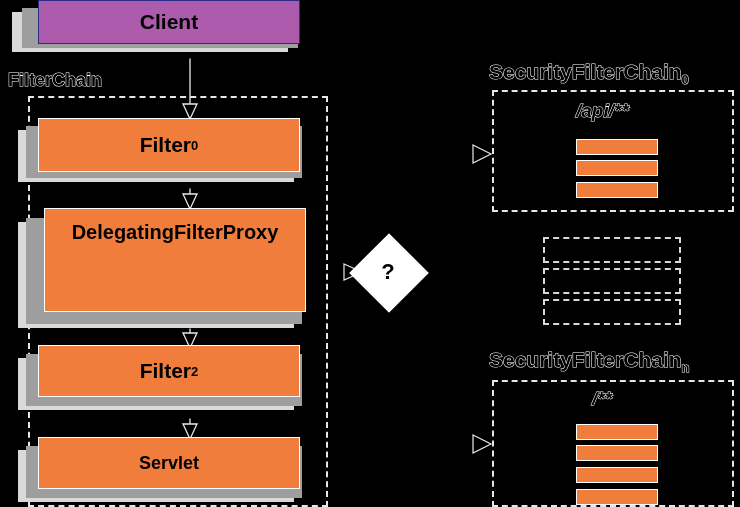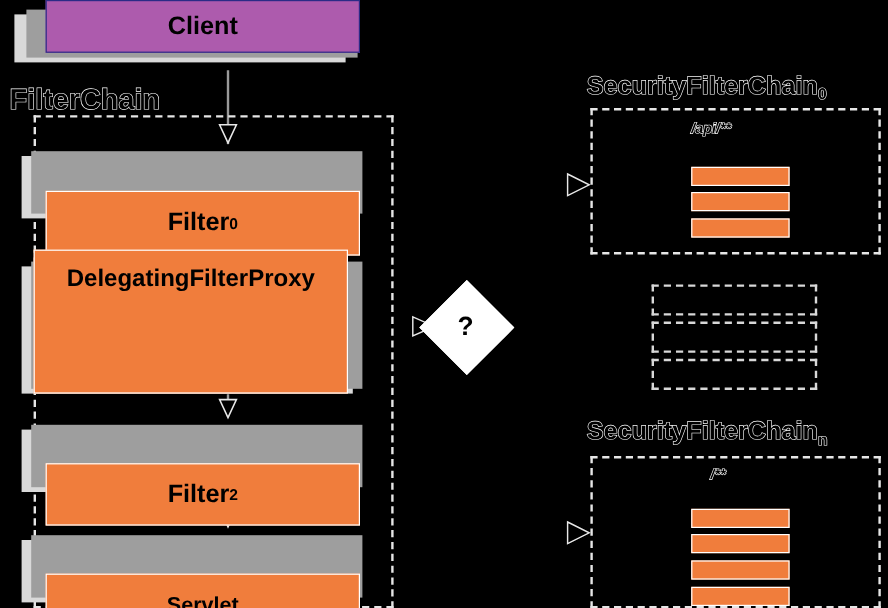--- a/index.html
+++ b/index.html
@@ -10,21 +10,21 @@
   
   .abs{position:absolute;box-sizing:border-box;}
 
   
   .stack-sh1,.stack-sh2{position:absolute;background:#d9d9d9;}
   .stack-sh2{background:#9e9e9e;}
 
   
   .orange{background:#f07d3c;border:1px solid #ffffff;
           display:flex;align-items:center;justify-content:center;
-          color:#000;font-weight:bold;margin-top:41px;}
+          color:#000;font-weight:bold;}
 
   .client{background:#ad5bad;border:1px solid #2b2b86;
           display:flex;align-items:center;justify-content:center;
           color:#000;font-weight:bold;font-size:21px;}
 
   
   .dfp{background:#f07d3c;border:1px solid #ffffff;}
   .dfp-title{height:46px;display:flex;align-items:center;justify-content:center;
              font-weight:bold;font-size:20px;color:#000;}
   .fcp{margin:0 6px 6px 6px;height:44px;
@@ -40,23 +40,23 @@
   .dashed{border:2px dashed #e6e6e6;}
   .dashed-sm{border:2px dashed #d8d8d8;}
 
   
   .outlined{
      color:#000;font-weight:bold;
      -webkit-text-stroke:1px #ffffff;
      paint-order:stroke fill;
      white-space:nowrap;}
 
-  .lbl-filterchain{font-size:24px;}
+  .lbl-filterchain{font-size:18px;}
   .lbl-sfc{font-size:21px;}
-  .lbl-path{font-size:12px;font-style:italic;}
+  .lbl-path{font-size:19px;font-style:italic;}
 
   .sub{font-size:.62em;vertical-align:-.35em;font-weight:bold;}
 
   
   .diamond{width:54px;height:54px;background:#ffffff;border:1px solid #ffffff;
            transform:rotate(45deg);}
   .diamond-q{position:absolute;width:54px;height:54px;
              display:flex;align-items:center;justify-content:center;
              font-size:22px;font-weight:bold;color:#000;}
 
@@ -131,21 +131,21 @@
 
   <div class="abs stack-sh1" style="left:18px;top:130px;width:276px;height:52px;"></div>
   <div class="abs stack-sh2" style="left:26px;top:126px;width:276px;height:52px;"></div>
   <div class="abs orange" style="left:38px;top:118px;width:262px;height:54px;font-size:21px;">
     <span>Filter</span>
       <span class="sub">0</span>
   </div>
 
   <div class="abs stack-sh1" style="left:18px;top:222px;width:276px;height:106px;"></div>
   <div class="abs stack-sh2" style="left:26px;top:218px;width:276px;height:106px;"></div>
-  <div class="abs dfp" style="left:28px;top:208px;width:262px;height:120px;">
+  <div class="abs dfp" style="left:44px;top:208px;width:262px;height:104px;">
     <div class="dfp-title">DelegatingFilterProxy</div>
   </div>
 
   <div class="abs stack-sh1" style="left:18px;top:358px;width:276px;height:52px;"></div>
   <div class="abs stack-sh2" style="left:26px;top:354px;width:276px;height:52px;"></div>
   <div class="abs orange" style="left:38px;top:345px;width:262px;height:52px;font-size:21px;">
     <span>Filter</span>
       <span class="sub">2</span>
   </div>
 

